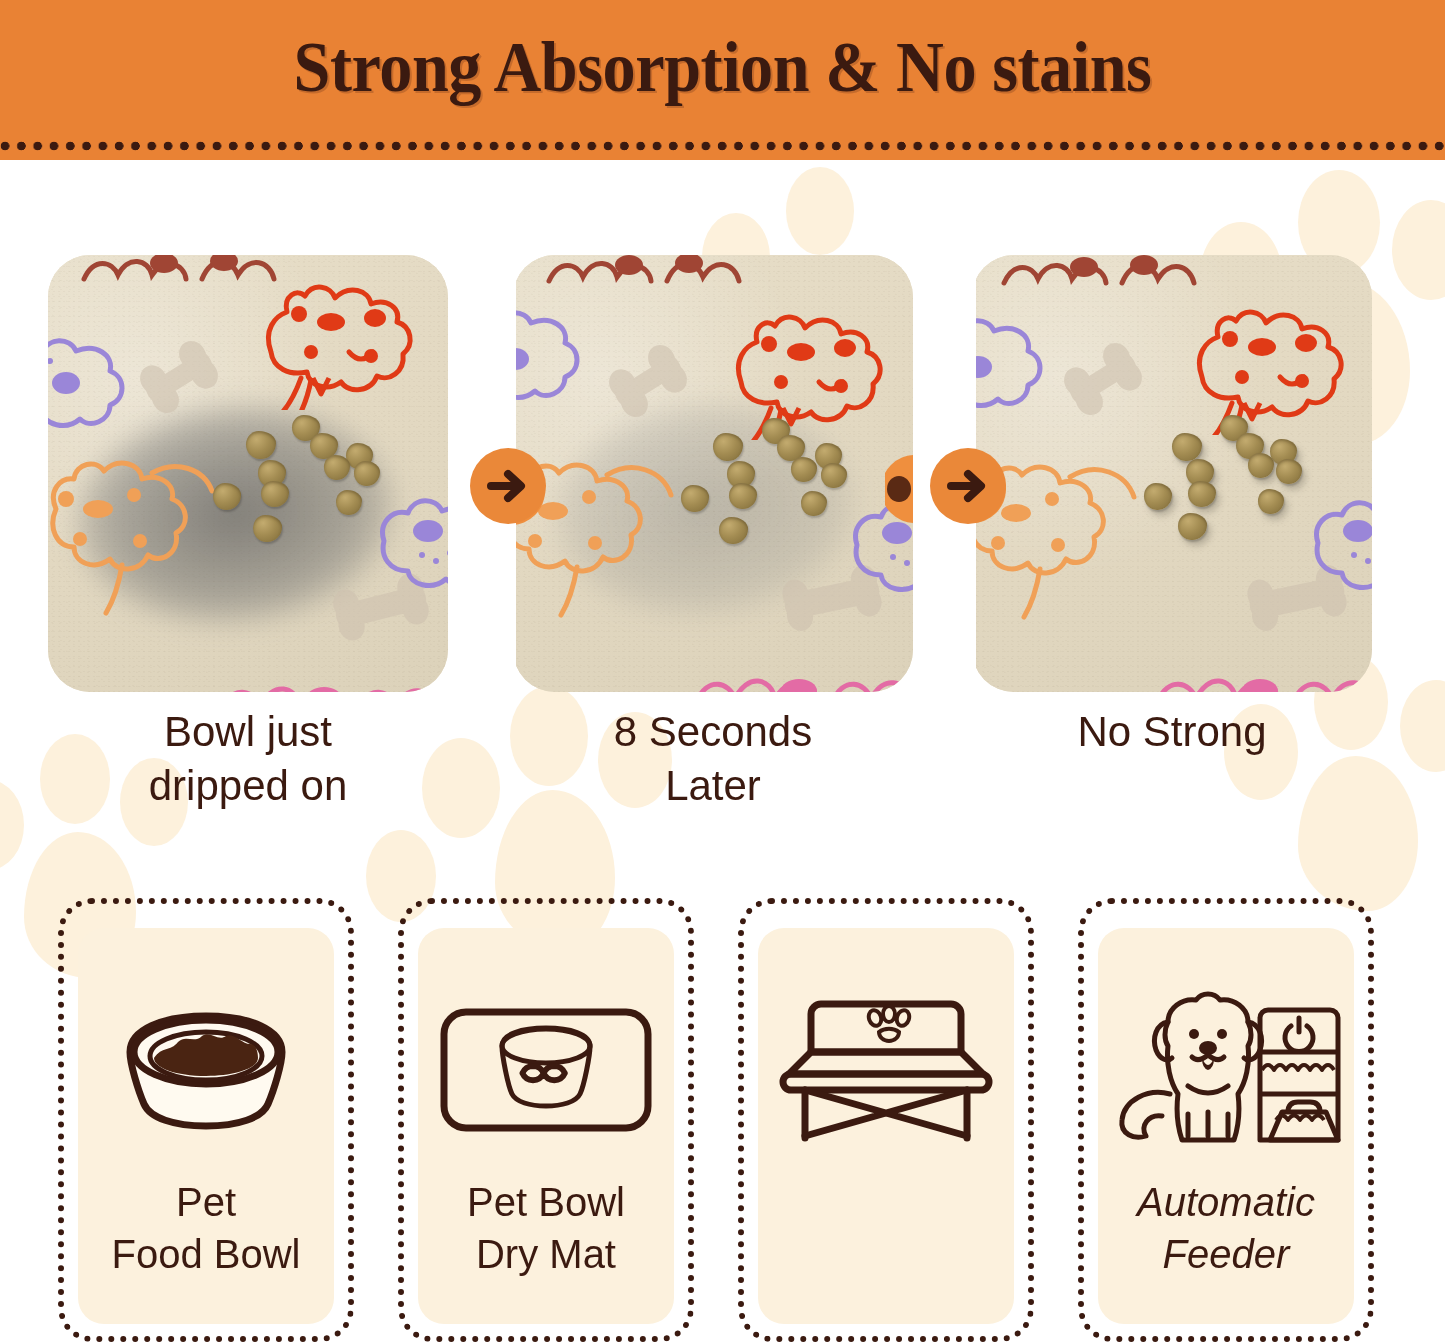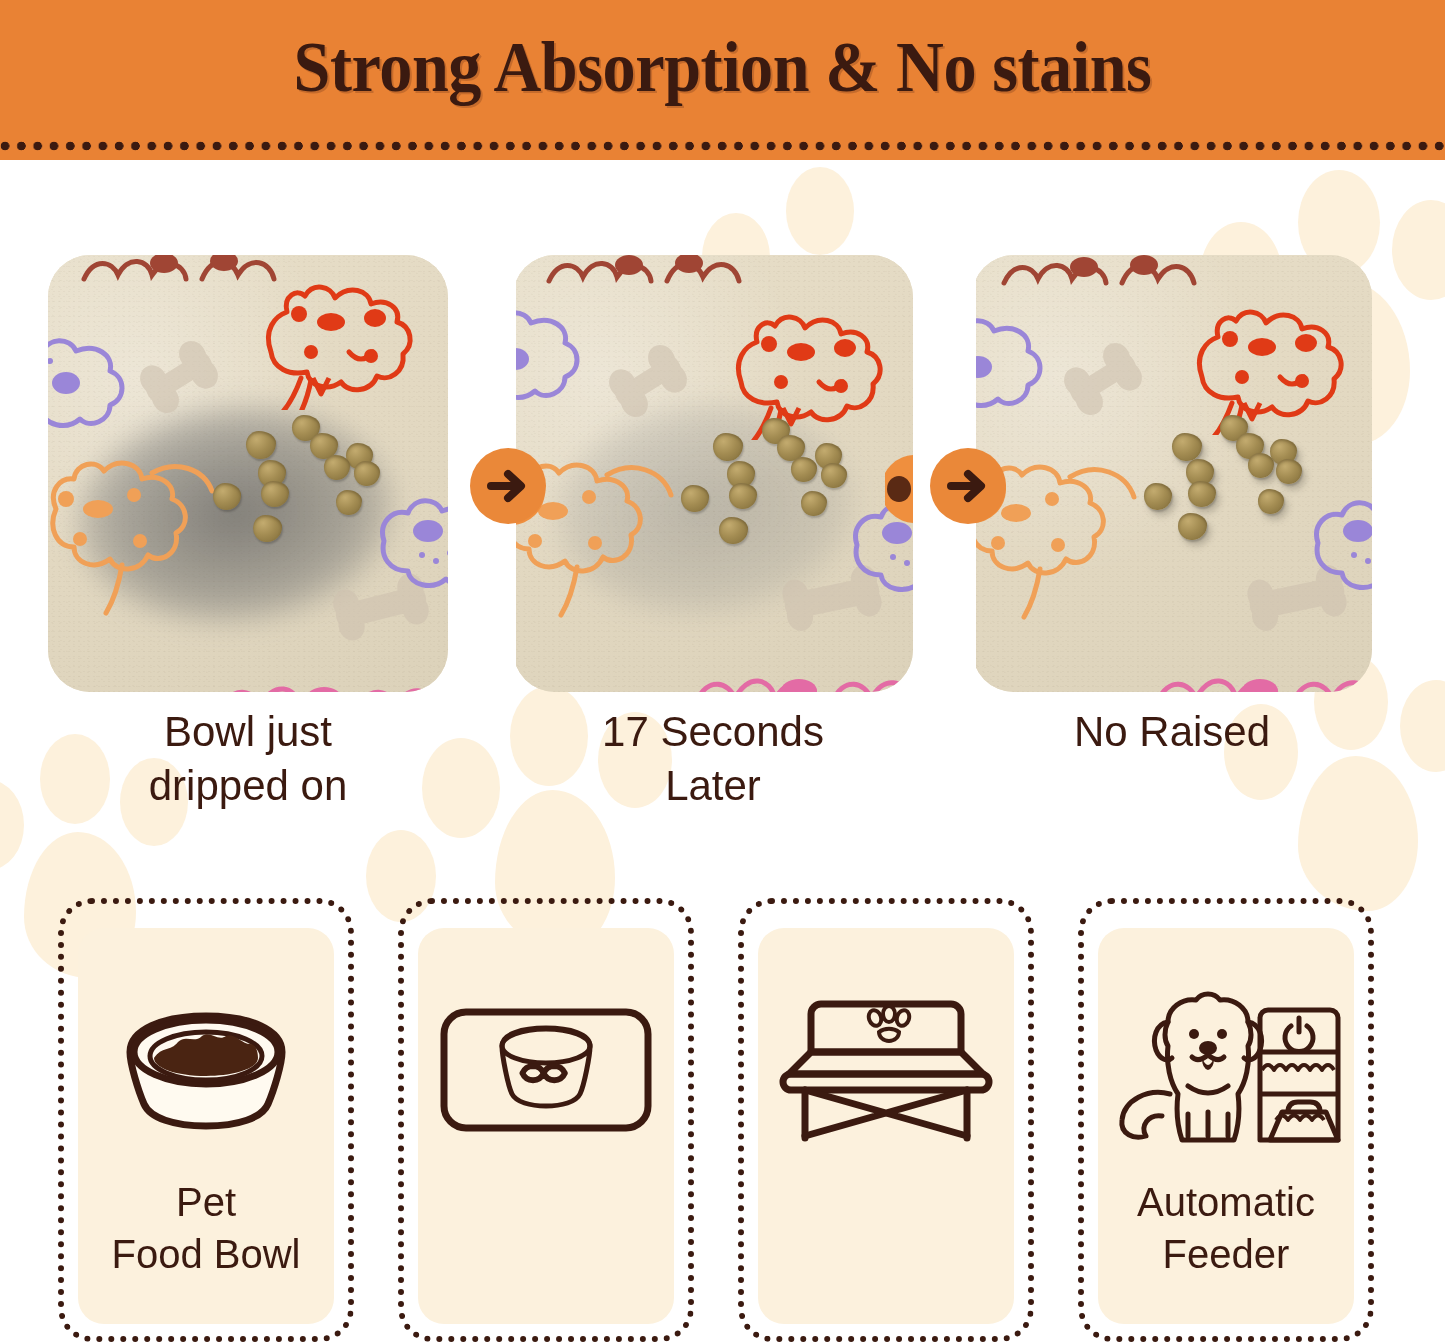--- a/index.html
+++ b/index.html
@@ -215,21 +215,21 @@
     top: 0;
     width: 296px;
     height: 444px;
     border: 6px dotted #3b1a10;
     border-radius: 34px;
     box-sizing: border-box;
   }
   .card.k1 { left: 58px; }
   .card.k2 { left: 398px; }
   .card.k3 { left: 738px; }
-  .card.k4 { left: 1078px; }
+  .card.k4 { left: 1078px; font-style: italic; }
 
   .card-inner {
     position: absolute;
     left: 14px; right: 14px;
     top: 24px; bottom: 12px;
     background: #fcf1dd;
     border-radius: 26px;
     display: flex;
     flex-direction: column;
     align-items: center;
@@ -543,23 +543,23 @@
 </div>
 <div class="arrow-btn a2">
   <svg width="46" height="46" viewBox="0 0 46 46">
     <path d="M6 23 H30 M23 11 L36 23 L23 35" fill="none" stroke="#3b1a10" stroke-width="8" stroke-linecap="round" stroke-linejoin="round"></path>
   </svg>
 </div>
 
 <div class="captions">
   <div class="caption c1">Bowl just
 dripped on</div>
-  <div class="caption c2">17 Seconds
+  <div class="caption c2">8 Seconds
 Later</div>
-  <div class="caption c3">No Raised</div>
+  <div class="caption c3">No Strong</div>
 </div>
 
 <div class="cards">
 
   <div class="card k1">
     <div class="card-inner">
       <div class="card-icon">
         <svg width="200" height="132" viewBox="0 0 200 132">
           <path d="M24 48 C24 26 56 12 100 12 C144 12 176 26 176 48 C176 60 168 86 162 100 C156 114 132 122 100 122 C68 122 44 114 38 100 C32 86 24 60 24 48 Z" fill="#fffaf0" stroke="#3b1a10" stroke-width="7" stroke-linejoin="round"></path>
           <ellipse cx="100" cy="48" rx="72" ry="32" fill="#fffaf0" stroke="#3b1a10" stroke-width="7"></ellipse>
@@ -575,20 +575,22 @@
   <div class="card k2">
     <div class="card-inner">
       <div class="card-icon">
         <svg width="220" height="140" viewBox="0 0 220 140">
           <rect x="8" y="12" width="204" height="116" rx="22" fill="none" stroke="#3b1a10" stroke-width="7"></rect>
           <path d="M66 46 C66 34 86 28 110 28 C134 28 154 34 154 46 C154 56 148 86 144 94 C140 102 126 106 110 106 C94 106 80 102 76 94 C72 86 66 56 66 46 Z" fill="none" stroke="#3b1a10" stroke-width="5" stroke-linejoin="round"></path>
           <ellipse cx="110" cy="46" rx="44" ry="17" fill="none" stroke="#3b1a10" stroke-width="5"></ellipse>
           <path d="M92 72 a10 10 0 0 1 9 -6 a10 10 0 0 1 9 6 h0 a10 10 0 0 1 9 -6 a10 10 0 0 1 9 6 a10 10 0 0 1 -9 6 a10 10 0 0 1 -9 -6 h0 a10 10 0 0 1 -9 6 a10 10 0 0 1 -9 -6 Z" fill="none" stroke="#3b1a10" stroke-width="5" stroke-linejoin="round" transform="translate(-8,0) scale(1.18) translate(-12,-10)"></path>
         </svg>
       </div>
+      <div class="card-label">Pet Bowl
+Dry Mat</div>
     </div>
   </div>
 
   <div class="card k3">
     <div class="card-inner">
       <div class="card-icon">
         <svg width="222" height="160" viewBox="0 0 222 160">
           <path d="M46 14 h130 a10 10 0 0 1 10 10 v38 h-150 v-38 a10 10 0 0 1 10 -10 Z" fill="none" stroke="#3b1a10" stroke-width="7" stroke-linejoin="round"></path>
           <path d="M36 62 h150 l22 22 h-194 Z" fill="none" stroke="#3b1a10" stroke-width="7" stroke-linejoin="round"></path>
           <rect x="8" y="84" width="206" height="16" rx="8" fill="none" stroke="#3b1a10" stroke-width="7"></rect>

